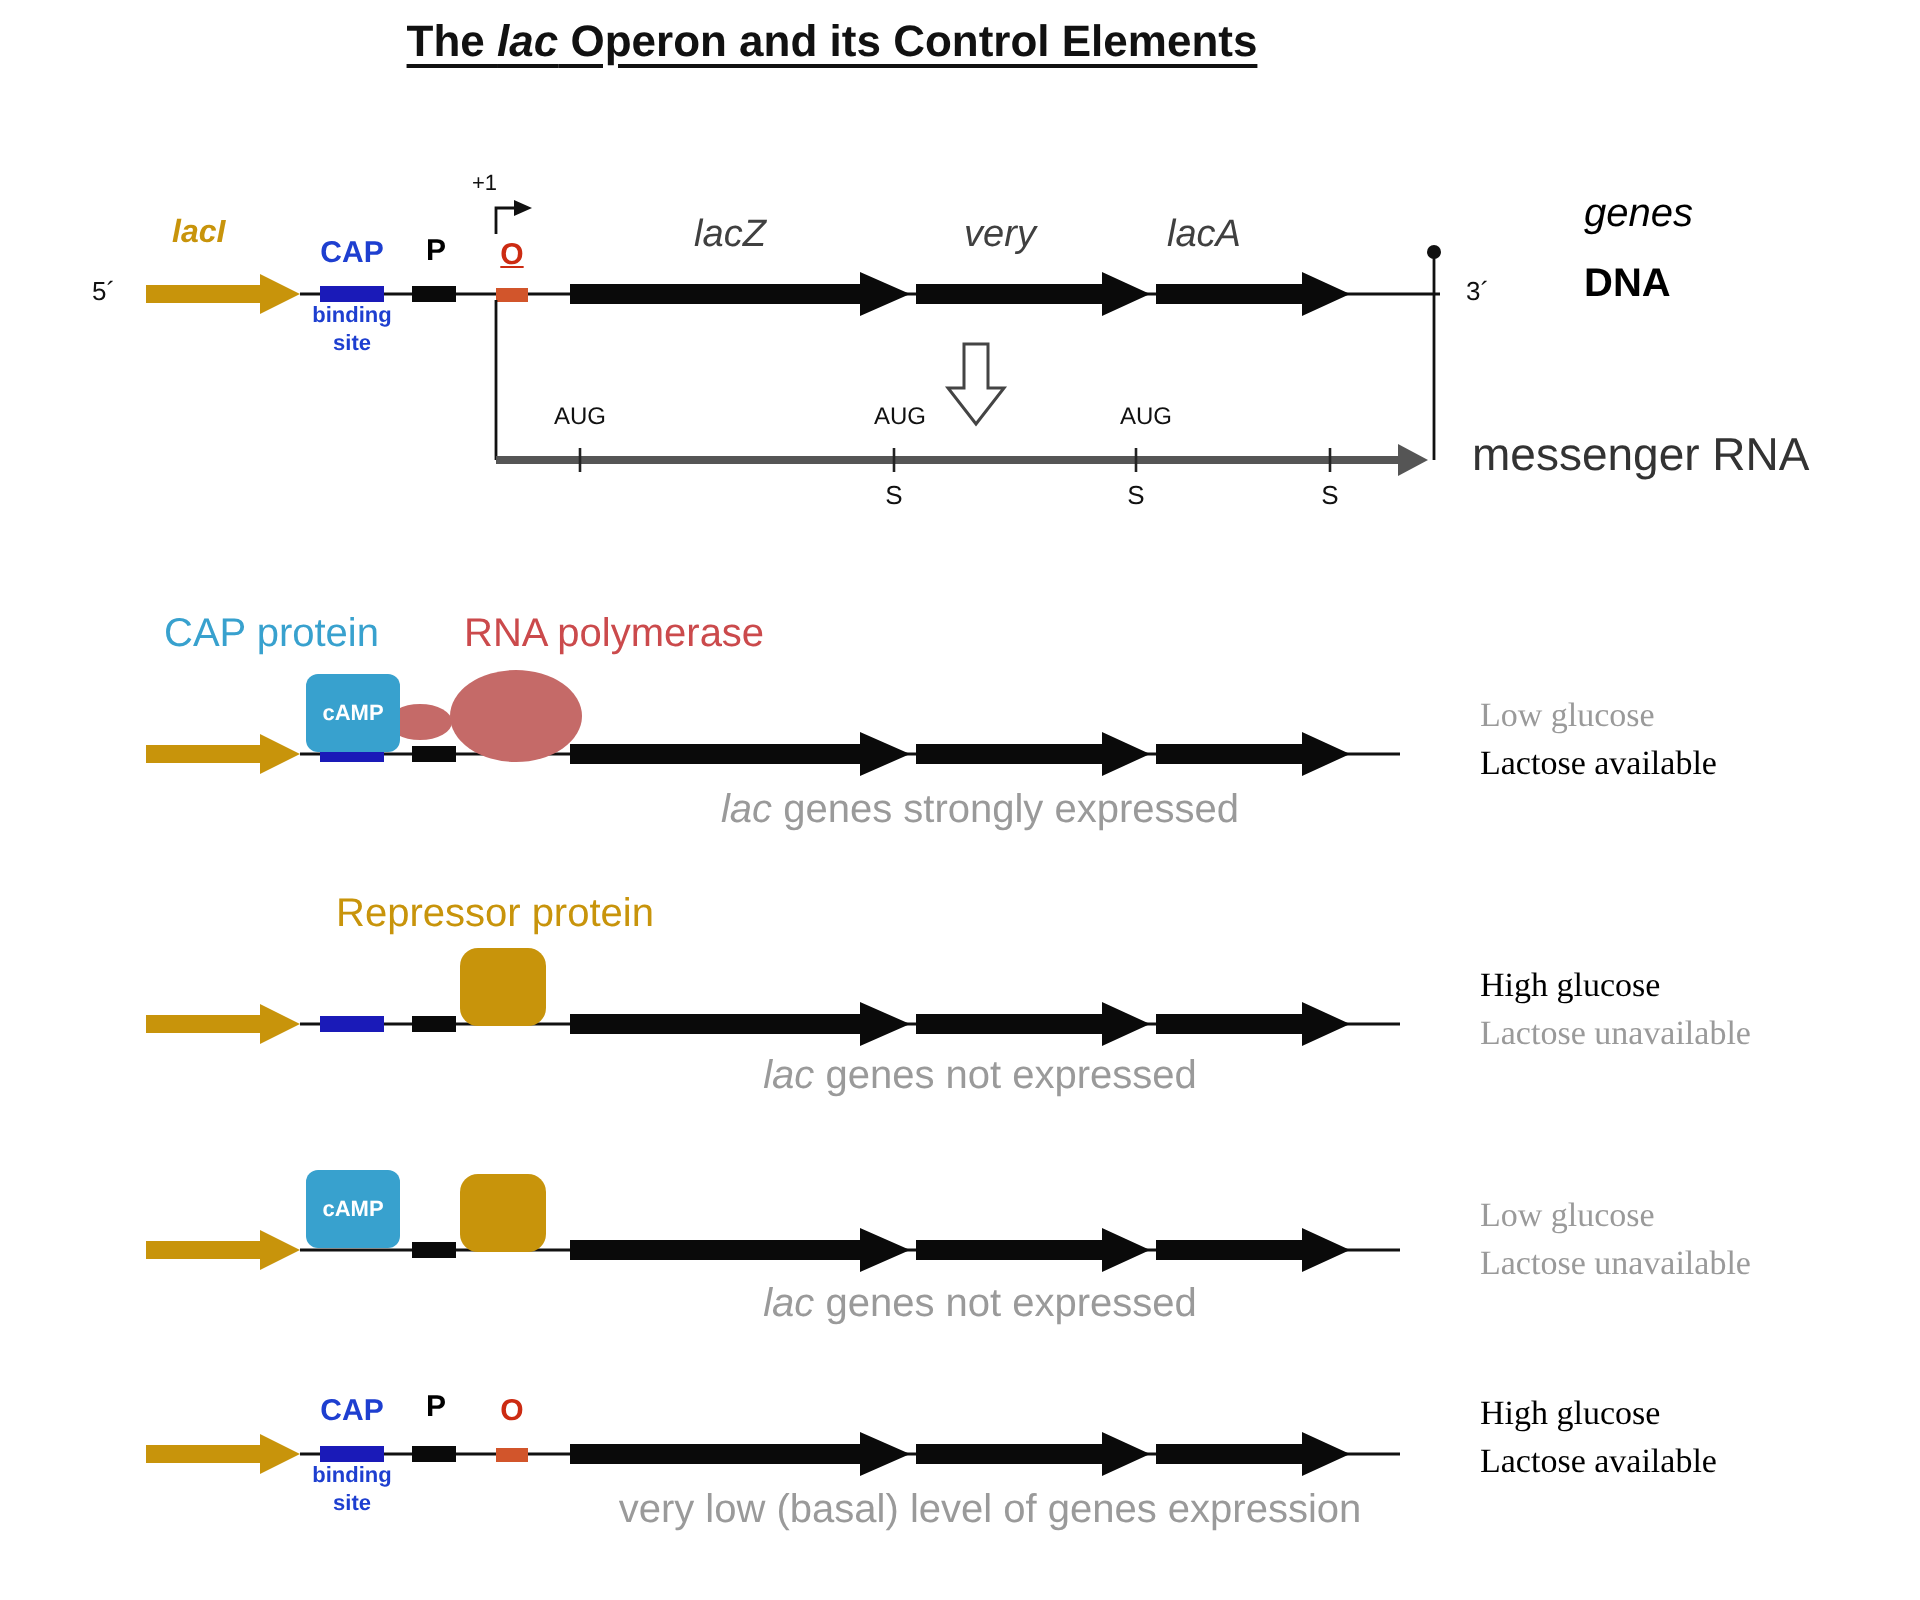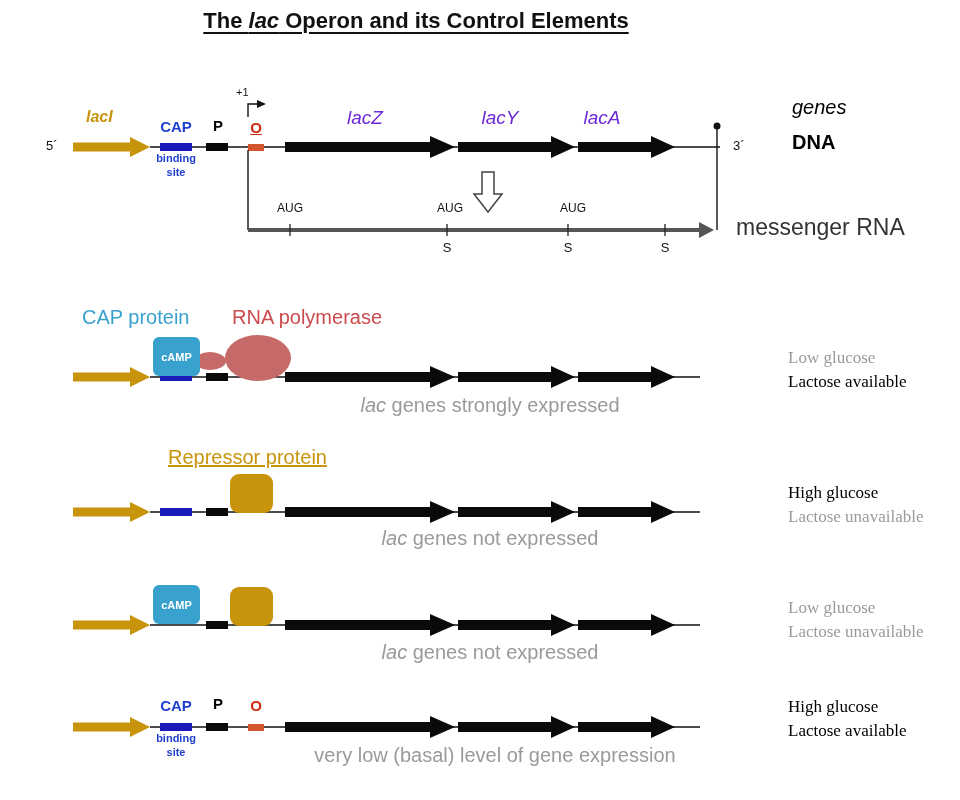--- a/index.html
+++ b/index.html
@@ -15,36 +15,36 @@
 
   .prime   { font-size:13px; color:#111; }
   .goldit  { color:var(--gold); font-style:italic; font-weight:bold; font-size:16px; }
   .capblue { color:var(--cap-text); font-weight:bold; font-size:15px; }
   .bindlab { color:var(--cap-text); font-weight:bold; font-size:11px; line-height:14px; }
   .bindlab span { display:block; }
   .plab    { color:#000; font-weight:bold; font-size:15px; }
   .olab    { color:var(--o-text); font-weight:bold; font-size:15px; }
   .uline   { text-decoration:underline; }
   .plus1   { font-size:11px; color:#111; }
-  .genelab { font-style:italic; font-size:19px; color:#6d28d9; }
+  .genelab { font-style:italic; font-size:19px; color:#404040; }
   .auglab  { font-size:12px; color:#111; }
   .slab    { font-size:13px; color:#111; }
   .geneslab{ font-style:italic; font-size:20px; color:#000; }
   .dnalab  { font-weight:bold; font-size:20px; color:#000; }
   .mrnalab { font-size:23px; color:#333; }
 
   .big     { font-size:20px; }
   .cyanc   { color:var(--cyan); }
   .rosec   { color:var(--rose-label); }
   .goldc   { color:var(--gold); }
   .muted   { color:var(--muted); }
   .b       { font-weight:normal; }
 
   .caption { color:var(--muted); font-size:20px; }
-  .serif   { font-family:"Liberation Serif",serif; font-size:17px;margin-left:48px; }
+  .serif   { font-family:"Liberation Serif",serif; font-size:17px; }
   .ink     { color:#000; }
 
   .campbox { background:var(--cyan); border-radius:6px; display:flex; align-items:center; justify-content:center;
              color:#fff; font-weight:bold; font-size:11px; }
 
   
   .thin      { stroke:#111; stroke-width:1.4; fill:none; }
   .gene      { fill:#0a0a0a; }
   .goldfill  { fill:var(--gold); }
   .bluerect  { fill:var(--cap-site); }
@@ -135,21 +135,21 @@
 <div class="lab goldit" style="left:86px;top:108px;">lacI</div>
 <div class="lab capblue c" style="left:150px;top:118px;width:52px;">CAP</div>
 <div class="lab bindlab c" style="left:150px;top:151px;width:52px;">
   <span>binding</span>
     <span>site</span>
 </div>
 <div class="lab plab c" style="left:206px;top:117px;width:24px;">P</div>
 <div class="lab olab uline c" style="left:244px;top:119px;width:24px;">O</div>
 <div class="lab plus1" style="left:236px;top:86px;">+1</div>
 <div class="lab genelab c" style="left:320px;top:107px;width:90px;">lacZ</div>
-<div class="lab genelab c" style="left:455px;top:107px;width:90px;">lacY</div>
+<div class="lab genelab c" style="left:455px;top:107px;width:90px;">very</div>
 <div class="lab genelab c" style="left:557px;top:107px;width:90px;">lacA</div>
 <div class="lab prime" style="left:733px;top:138px;">3´</div>
 <div class="lab geneslab" style="left:792px;top:96px;">genes</div>
 <div class="lab dnalab" style="left:792px;top:131px;">DNA</div>
 <div class="lab auglab c" style="left:262px;top:201px;width:56px;">AUG</div>
 <div class="lab auglab c" style="left:422px;top:201px;width:56px;">AUG</div>
 <div class="lab auglab c" style="left:545px;top:201px;width:56px;">AUG</div>
 <div class="lab slab c" style="left:432px;top:240px;width:30px;">S</div>
 <div class="lab slab c" style="left:553px;top:240px;width:30px;">S</div>
 <div class="lab slab c" style="left:650px;top:240px;width:30px;">S</div>
@@ -157,34 +157,34 @@
 
 <div class="lab big cyanc" style="left:82px;top:306px;">CAP protein</div>
 <div class="lab big rosec" style="left:232px;top:306px;text-align:center;">RNA polymerase</div>
 <div class="abs campbox" style="left:153px;top:337px;width:47px;height:39px;">
   <span>cAMP</span>
 </div>
 <div class="lab caption c" style="left:220px;top:394px;width:540px;"><i>lac</i><span> genes strongly expressed</span></div>
 <div class="lab serif muted" style="left:740px;top:348px;">Low glucose</div>
 <div class="lab serif ink" style="left:740px;top:372px;">Lactose available</div>
 
-<div class="lab big goldc" style="left:168px;top:446px;text-decoration:underline;">Repressor protein</div>
+<div class="lab big goldc" style="left:168px;top:446px;">Repressor protein</div>
 <div class="lab caption c" style="left:220px;top:527px;width:540px;"><i>lac</i><span> genes </span><span class="b">not</span><span> expressed</span></div>
 <div class="lab serif ink" style="left:740px;top:483px;">High glucose</div>
 <div class="lab serif muted" style="left:740px;top:507px;">Lactose unavailable</div>
 
 <div class="abs campbox" style="left:153px;top:585px;width:47px;height:39px;">
   <span>cAMP</span>
 </div>
 <div class="lab caption c" style="left:220px;top:641px;width:540px;"><i>lac</i><span> genes </span><span class="b">not</span><span> expressed</span></div>
 <div class="lab serif muted" style="left:740px;top:598px;">Low glucose</div>
 <div class="lab serif muted" style="left:740px;top:622px;">Lactose unavailable</div>
 
 <div class="lab capblue c" style="left:150px;top:697px;width:52px;">CAP</div>
 <div class="lab plab c" style="left:206px;top:695px;width:24px;">P</div>
 <div class="lab olab c" style="left:244px;top:697px;width:24px;">O</div>
 <div class="lab bindlab c" style="left:150px;top:731px;width:52px;">
   <span>binding</span>
     <span>site</span>
 </div>
-<div class="lab caption c" style="left:215px;top:744px;width:560px;">very low (basal) level of gene expression</div>
+<div class="lab caption c" style="left:215px;top:744px;width:560px;">very low (basal) level of genes expression</div>
 <div class="lab serif ink" style="left:740px;top:697px;">High glucose</div>
 <div class="lab serif ink" style="left:740px;top:721px;">Lactose available</div>
 
 </body></html>

